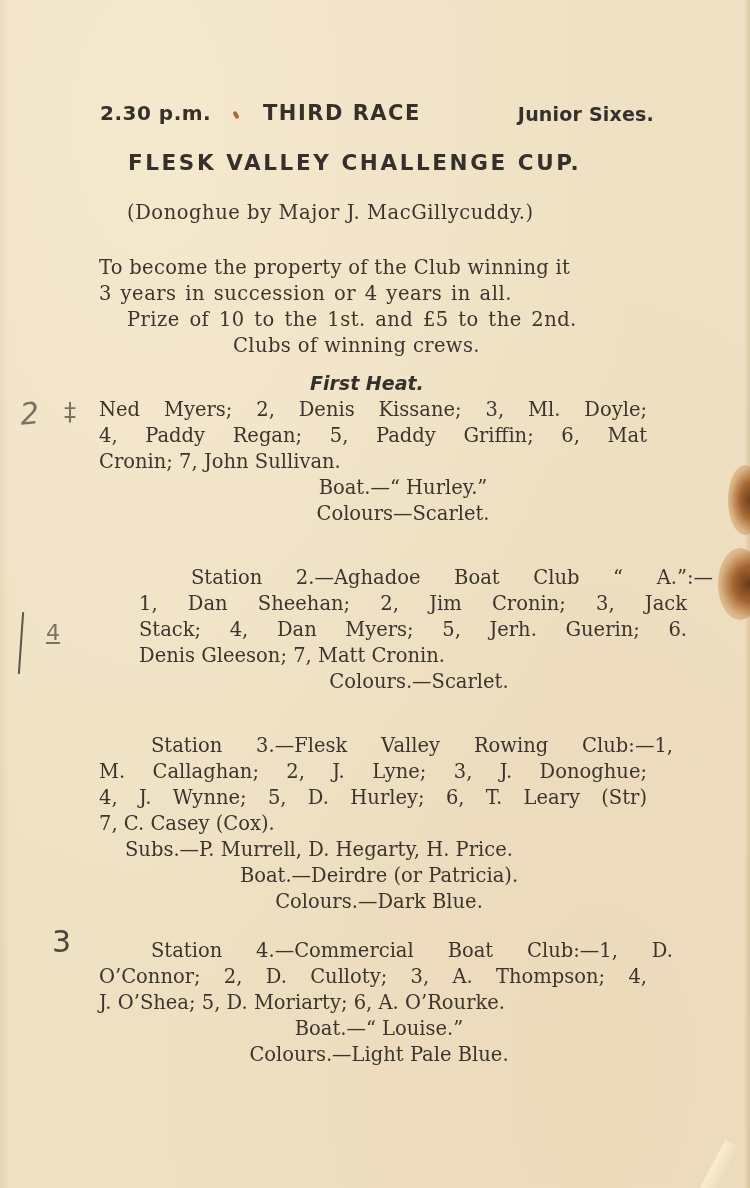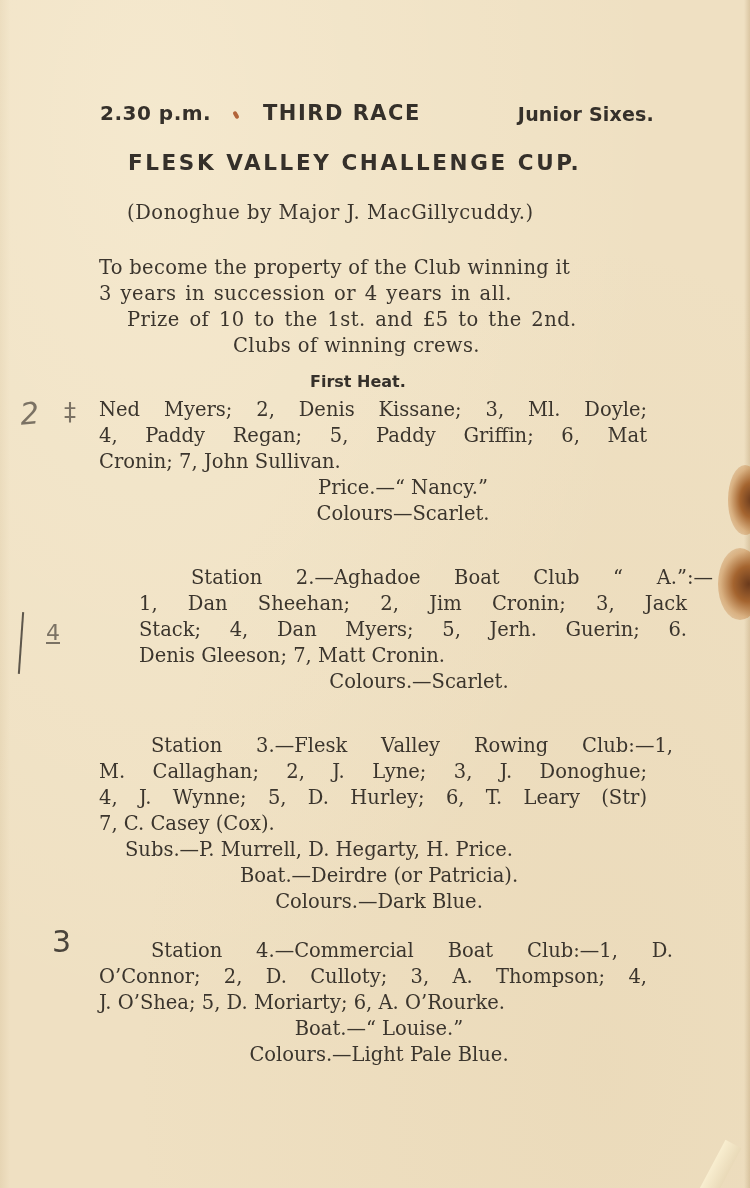--- a/index.html
+++ b/index.html
@@ -101,21 +101,22 @@
     .para .line { display: block; }
     .para .l1 { letter-spacing: 0.3px; word-spacing: 0px; }
     .para .l2 { letter-spacing: 0.5px; word-spacing: 2px; }
     .para .l3 { padding-left: 28px; letter-spacing: 0.45px; word-spacing: 3px; }
     .para .l4 { padding-left: 134px; letter-spacing: 0.4px; }
 
     .heat-title {
       position: absolute;
       top: 372px;
       left: 310px;
-      font-size: 16px;
+      font-size: 19px;
+      font-style: italic;
     }
 
     .station {
       position: absolute;
       left: 99px;
       width: 560px;
     }
     .station .line { display: block; }
     .station .indent { padding-left: 26px; }
     .center-line { display: block; text-align: center; width: 560px; }
@@ -186,21 +187,21 @@
     <span class="line l3">Prize of 10 to the 1st. and £5 to the 2nd.</span>
     <span class="line l4">Clubs of winning crews.</span>
   </div>
 
   <div class="sans-head heat-title">First Heat.</div>
 
   <div class="station st1 body-text ink">
     <span class="just">Ned Myers; 2, Denis Kissane; 3, Ml. Doyle;</span>
     <span class="just">4, Paddy Regan; 5, Paddy Griffin; 6, Mat</span>
     <span class="line">Cronin; 7, John Sullivan.</span>
-    <span class="center-line" style="padding-left:24px;">Price.—“ Nancy.”</span>
+    <span class="center-line" style="padding-left:24px;">Boat.—“ Hurley.”</span>
     <span class="center-line" style="padding-left:24px;">Colours—Scarlet.</span>
   </div>
 
   <div class="station st2 body-text ink">
     <span class="just indent" style="margin-left:26px;">Station 2.—Aghadoe Boat Club “ A.”:—</span>
     <span class="just">1, Dan Sheehan; 2, Jim Cronin; 3, Jack</span>
     <span class="just">Stack; 4, Dan Myers; 5, Jerh. Guerin; 6.</span>
     <span class="line">Denis Gleeson; 7, Matt Cronin.</span>
     <span class="center-line" style="padding-left:0px;">Colours.—Scarlet.</span>
   </div>

